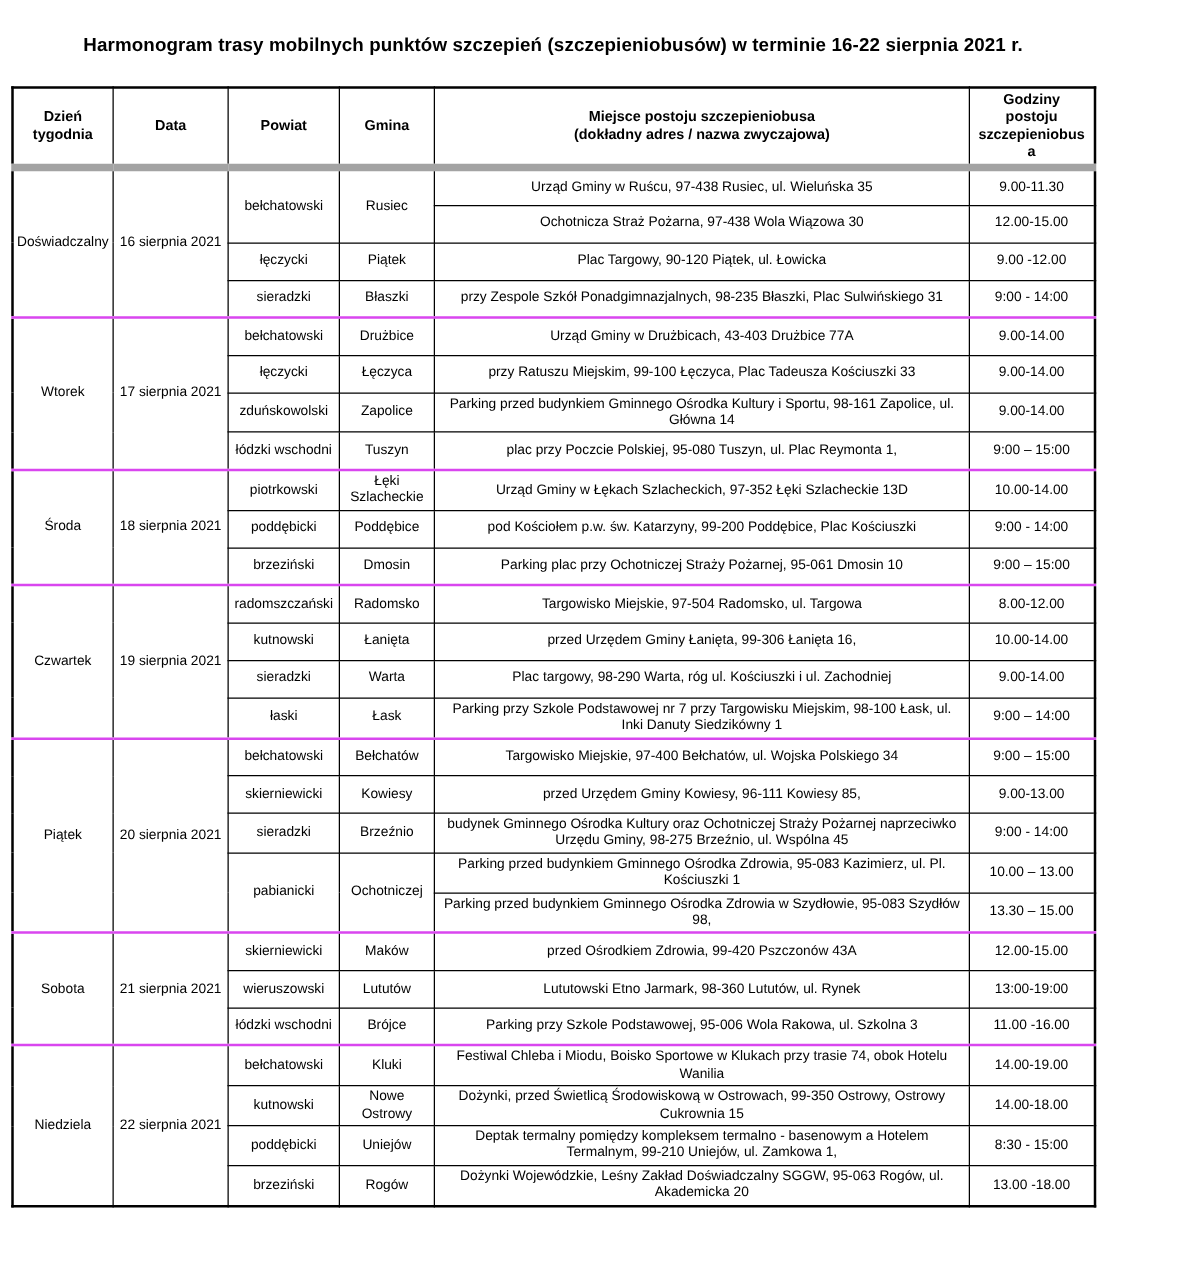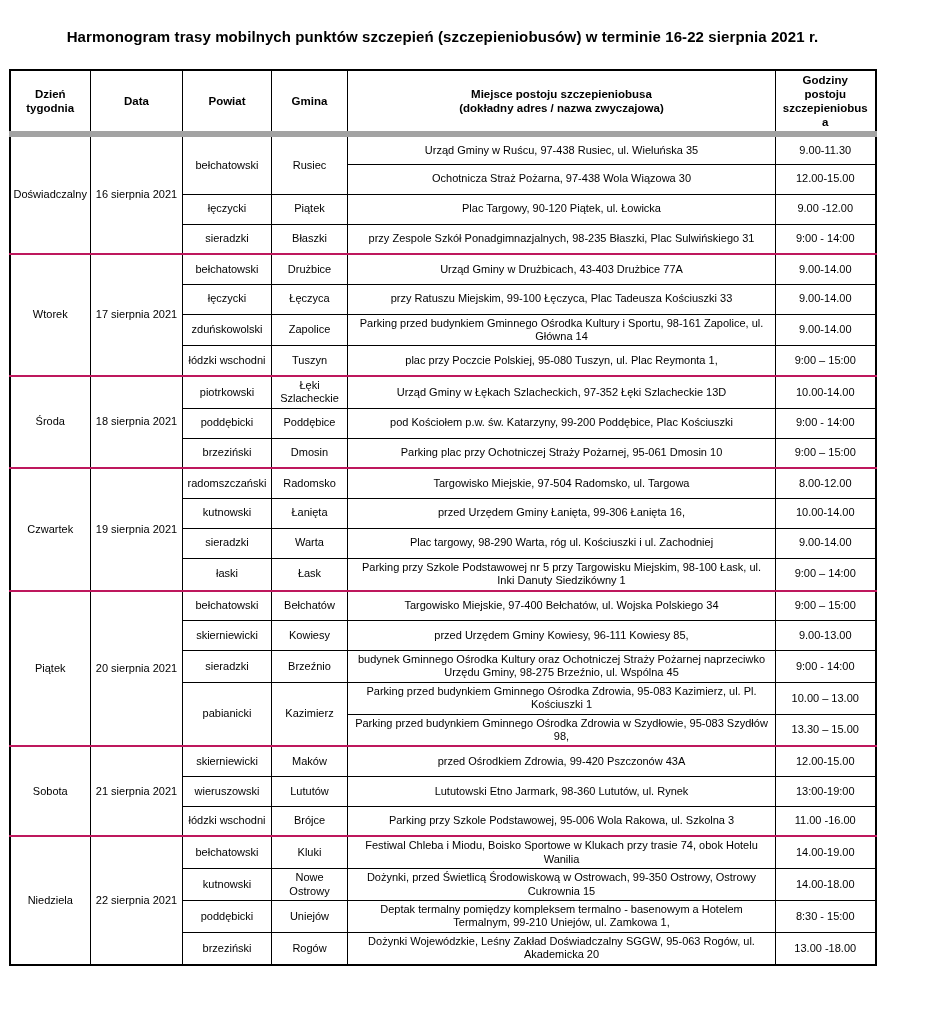--- a/index.html
+++ b/index.html
@@ -36,21 +36,21 @@
     overflow-wrap: break-word;
   }
   thead th {
     font-weight: bold;
     font-size: 11.5px;
     height: 48px;
     border-bottom: 6px solid #a3a3a3;
     padding: 2px 4px;
   }
   tbody tr { height: 30px; }
-  tr.day-start td { border-top: 2px solid #be185d; }
+  tr.day-start td { border-top: 2px solid #d946ef; }
   td.hours-cell, td.date-cell { white-space: nowrap; }
   td.powiat-cell { padding: 2px 2px; }
   td.gmina-cell { padding: 2px 2px; }
   td.place-cell { padding: 2px 6px; }
 </style>
 </head>
 <body>
 
 <div class="page">
 
@@ -162,21 +162,21 @@
         </tr>
         <tr>
           <td class="powiat-cell">sieradzki</td>
           <td class="gmina-cell">Warta</td>
           <td class="place-cell">Plac targowy, 98-290 Warta, róg ul. Kościuszki i ul. Zachodniej</td>
           <td class="hours-cell">9.00-14.00</td>
         </tr>
         <tr>
           <td class="powiat-cell">łaski</td>
           <td class="gmina-cell">Łask</td>
-          <td class="place-cell">Parking przy Szkole Podstawowej nr 5 przy Targowisku Miejskim, 98-100 Łask, ul. Inki Danuty Siedzikówny 1</td>
+          <td class="place-cell">Parking przy Szkole Podstawowej nr 7 przy Targowisku Miejskim, 98-100 Łask, ul. Inki Danuty Siedzikówny 1</td>
           <td class="hours-cell">9:00 – 14:00</td>
         </tr>
         <tr class="day-start">
           <td class="day-cell" rowspan="5">Piątek</td>
           <td class="date-cell" rowspan="5">20 sierpnia 2021</td>
           <td class="powiat-cell">bełchatowski</td>
           <td class="gmina-cell">Bełchatów</td>
           <td class="place-cell">Targowisko Miejskie, 97-400 Bełchatów, ul. Wojska Polskiego 34</td>
           <td class="hours-cell">9:00 – 15:00</td>
         </tr>
@@ -187,21 +187,21 @@
           <td class="hours-cell">9.00-13.00</td>
         </tr>
         <tr>
           <td class="powiat-cell">sieradzki</td>
           <td class="gmina-cell">Brzeźnio</td>
           <td class="place-cell">budynek Gminnego Ośrodka Kultury oraz Ochotniczej Straży Pożarnej naprzeciwko Urzędu Gminy, 98-275 Brzeźnio, ul. Wspólna 45</td>
           <td class="hours-cell">9:00 - 14:00</td>
         </tr>
         <tr>
           <td class="powiat-cell" rowspan="2">pabianicki</td>
-          <td class="gmina-cell" rowspan="2">Kazimierz</td>
+          <td class="gmina-cell" rowspan="2">Ochotniczej</td>
           <td class="place-cell">Parking przed budynkiem Gminnego Ośrodka Zdrowia, 95-083 Kazimierz, ul. Pl. Kościuszki 1</td>
           <td class="hours-cell">10.00 – 13.00</td>
         </tr>
         <tr>
           <td class="place-cell">Parking przed budynkiem Gminnego Ośrodka Zdrowia w Szydłowie, 95-083 Szydłów 98,</td>
           <td class="hours-cell">13.30 – 15.00</td>
         </tr>
         <tr class="day-start">
           <td class="day-cell" rowspan="3">Sobota</td>
           <td class="date-cell" rowspan="3">21 sierpnia 2021</td>

